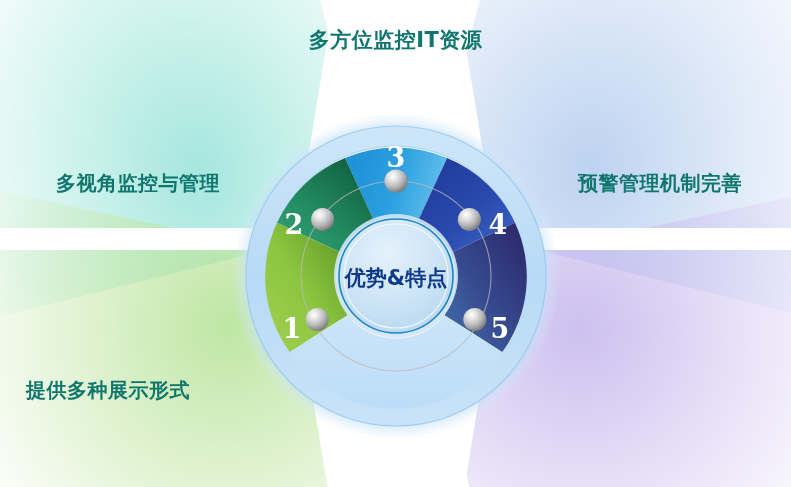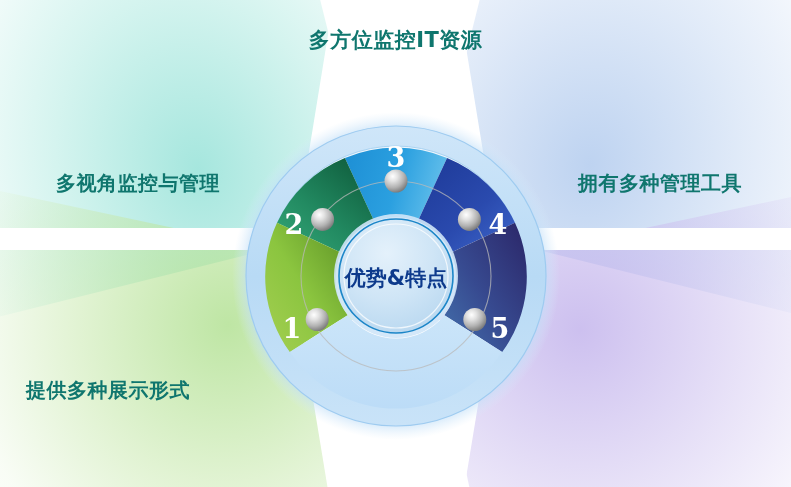--- a/index.html
+++ b/index.html
@@ -173,15 +173,15 @@
         <text x="268" y="226">5</text>
       </g>
 
       <text x="164" y="173" text-anchor="middle" font-family="DejaVu Sans, Liberation Sans, sans-serif" font-size="21" font-weight="bold" fill="#0d3a8c">优势&amp;特点</text>
     </svg>
   </div>
 
   <div class="lbl" id="label-top">多方位监控IT资源</div>
   <div class="lbl" id="label-left-top">多视角监控与管理</div>
   <div class="lbl" id="label-left-bottom">提供多种展示形式</div>
-  <div class="lbl" id="label-right-top">拥有多种管理工具</div>
+  <div class="lbl" id="label-right-top">预警管理机制完善</div>
 
 </div>
 
 </body></html>

